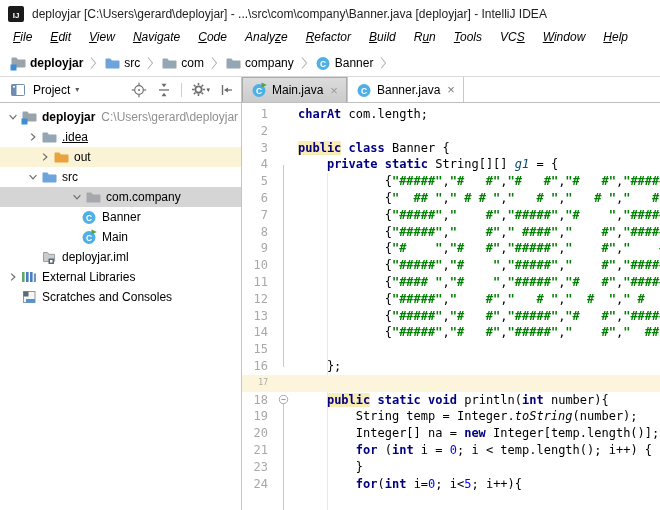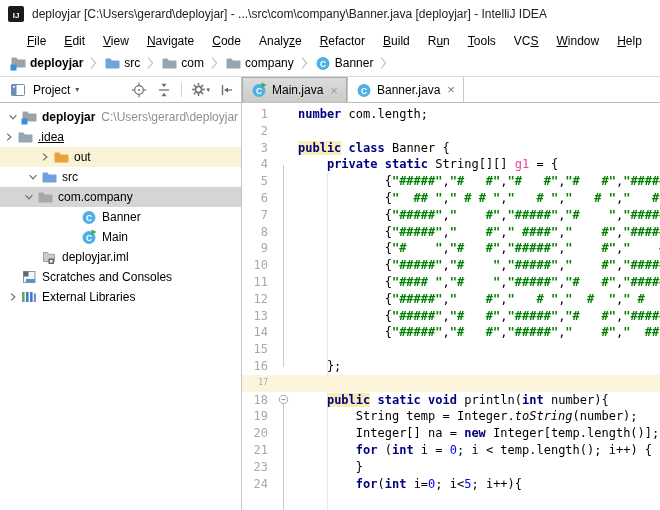--- a/index.html
+++ b/index.html
@@ -5,21 +5,21 @@
   * { margin:0; padding:0; box-sizing:border-box; }
   html,body { width:660px; height:510px; overflow:hidden; }
   body { font-family:"Liberation Sans", sans-serif; font-size:12px; color:#000; background:#fff; }
   #app { width:660px; height:510px; background:#fff; position:relative; }
 
   
   #titlebar { height:28px; display:flex; align-items:center; padding-left:8px; background:#fff; }
   #title-text { margin-left:8px; color:#1d1d1d; font-size:12px; white-space:nowrap; }
 
   
-  #menubar { height:22px; display:flex; align-items:flex-end; padding-left:18px; background:#fff; }
+  #menubar { height:22px; display:flex; align-items:flex-start; padding-left:4px; background:#fff;font-style:italic; }
   .menu-item { padding:2px 9px; cursor:default; white-space:nowrap; }
   .mn { text-decoration:underline; }
 
   
   #navbar { height:27px; display:flex; align-items:center; padding-left:8px; background:#fff; border-bottom:1px solid #DADADA; }
   .crumb { display:inline-flex; align-items:center; gap:4px; padding:0 2px; white-space:nowrap; }
   .crumb.b { font-weight:bold; }
   .crumb-sep { color:#ADADAD; margin:0 5px; font-size:11px; line-height:1; }
 
   
@@ -55,21 +55,21 @@
   .eline { display:flex; height:16.8px; line-height:16.8px; white-space:pre; }
   .eline.caret { background:#FCF5DB; }
   .gut { width:30px; min-width:30px; text-align:right; padding-right:4px; color:#A8A8A8; }
   .foldcol { width:22px; min-width:22px; display:inline-flex; justify-content:center; align-items:center; }
   .code { padding-left:4px; }
   .tk-p  { color:#000000; }
   .tk-k  { color:#000080; font-weight:bold; }
   .tk-kh { color:#000080; font-weight:bold; background:#F9ECB4; }
   .tk-s  { color:#008000; font-weight:bold; }
   .tk-nu { color:#0000FF; }
-  .tk-f  { color:#ec4899; }
+  .tk-f  { color:#0c4a6e; font-style:italic; }
   .tk-i  { font-style:italic; }
   .fold-vline { position:absolute; left:41px; width:1px; background:#C9C9C9; z-index:0; }
   .indent-guide { position:absolute; left:85px; width:1px; background:#E8E8E8; z-index:0; }
 
   .icon16 { display:inline-flex; width:16px; height:16px; }
   svg { display:block; }
 </style>
 </head>
 <body>
 
@@ -267,21 +267,21 @@
           </span>
           <span class="ticon">
             <svg width="16" height="16" viewBox="0 0 16 16">
               <path d="M1.5 2.5h4.8l1.6 2h6.6c.6 0 1 .4 1 1v6c0 .6-.4 1-1 1h-12c-.6 0-1-.4-1-1v-8c0-.6.4-1 1-1z" fill="#9AA2AA"></path>
               <rect x="0.5" y="9.5" width="6" height="6" fill="#3C8FD6"></rect>
             </svg>
           </span>
           <span class="tlabel b">deployjar</span>
           <span class="suffix">C:\Users\gerard\deployjar</span>
         </div>
-        <div class="trow" style=" text-decoration: underline;">
+        <div class="trow" style="padding-left: 24px; text-decoration: underline;">
           <span class="chev">
             <svg width="12" height="12" viewBox="0 0 16 16">
               <polyline points="5.5,3.5 10.5,8 5.5,12.5" fill="none" stroke="#6E6E6E" stroke-width="1.6"></polyline>
             </svg>
           </span>
           <span class="ticon">
             <svg width="16" height="16" viewBox="0 0 16 16">
               <path d="M1.5 3.5h4.8l1.6 2h6.6c.6 0 1 .4 1 1v6c0 .6-.4 1-1 1h-12c-.6 0-1-.4-1-1v-8c0-.6.4-1 1-1z" fill="#93A6B4"></path>
             </svg>
           </span>
@@ -306,21 +306,21 @@
               <polyline points="3.5,5.5 8,10.5 12.5,5.5" fill="none" stroke="#6E6E6E" stroke-width="1.6"></polyline>
             </svg>
           </span>
           <span class="ticon">
             <svg width="16" height="16" viewBox="0 0 16 16">
               <path d="M1.5 3.5h4.8l1.6 2h6.6c.6 0 1 .4 1 1v6c0 .6-.4 1-1 1h-12c-.6 0-1-.4-1-1v-8c0-.6.4-1 1-1z" fill="#6FA3DC"></path>
             </svg>
           </span>
           <span class="tlabel">src</span>
         </div>
-        <div class="trow selected" style="padding-left: 20px;">
+        <div class="trow selected" style="padding-left: 68px;">
           <span class="chev">
             <svg width="12" height="12" viewBox="0 0 16 16">
               <polyline points="3.5,5.5 8,10.5 12.5,5.5" fill="none" stroke="#6E6E6E" stroke-width="1.6"></polyline>
             </svg>
           </span>
           <span class="ticon">
             <svg width="16" height="16" viewBox="0 0 16 16">
               <path d="M1.5 3.5h4.8l1.6 2h6.6c.6 0 1 .4 1 1v6c0 .6-.4 1-1 1h-12c-.6 0-1-.4-1-1v-8c0-.6.4-1 1-1z" fill="#A5A9AD"></path>
             </svg>
           </span>
@@ -350,55 +350,55 @@
         <div class="trow" style="padding-left: 24px;">
           <span class="chev"></span>
           <span class="ticon">
             <svg width="16" height="16" viewBox="0 0 16 16">
               <path d="M2.5 3.5h4l1.4 1.8h5.6v7.2h-11z" fill="#C8CDD2" stroke="#9AA0A6" stroke-width="1"></path>
               <rect x="7.5" y="9.5" width="5.5" height="5.5" fill="#5E6A73"></rect>
               <rect x="9" y="11" width="2.5" height="2.5" fill="#fff"></rect>
             </svg>
           </span>
           <span class="tlabel">deployjar.iml</span>
-        </div>
-        <div class="trow" style="padding-left: 4px;">
-          <span class="chev"></span>
-          <span class="ticon">
-            <svg width="16" height="16" viewBox="0 0 16 16">
-              <rect x="2.5" y="2.5" width="11.5" height="11" fill="#F5F5F5" stroke="#8E979E"></rect>
-              <rect x="2.5" y="2.5" width="5" height="5" fill="#5E6A73"></rect>
-              <rect x="5" y="10" width="9" height="3.5" fill="#4E94D6"></rect>
-            </svg>
-          </span>
-          <span class="tlabel">Scratches and Consoles</span>
         </div>
         <div class="trow" style="padding-left: 4px;">
           <span class="chev">
             <svg width="12" height="12" viewBox="0 0 16 16">
               <polyline points="5.5,3.5 10.5,8 5.5,12.5" fill="none" stroke="#6E6E6E" stroke-width="1.6"></polyline>
             </svg>
           </span>
           <span class="ticon">
             <svg width="16" height="16" viewBox="0 0 16 16">
               <rect x="1" y="3" width="2.6" height="10" fill="#5FA865"></rect>
               <rect x="5" y="3" width="2.6" height="10" fill="#4A7DBF"></rect>
               <rect x="9" y="3" width="2.6" height="10" fill="#4A7DBF"></rect>
               <rect x="12.8" y="4.5" width="2.2" height="8.5" fill="#6E93C4"></rect>
             </svg>
           </span>
           <span class="tlabel">External Libraries</span>
+        </div>
+        <div class="trow" style="padding-left: 4px;">
+          <span class="chev"></span>
+          <span class="ticon">
+            <svg width="16" height="16" viewBox="0 0 16 16">
+              <rect x="2.5" y="2.5" width="11.5" height="11" fill="#F5F5F5" stroke="#8E979E"></rect>
+              <rect x="2.5" y="2.5" width="5" height="5" fill="#5E6A73"></rect>
+              <rect x="5" y="10" width="9" height="3.5" fill="#4E94D6"></rect>
+            </svg>
+          </span>
+          <span class="tlabel">Scratches and Consoles</span>
         </div>
       </div>
     <div id="editor">
       <div class="fold-vline" style="top:62px;height:202px;"></div>
       <div class="fold-vline" style="top:297px;height:110px;"></div>
       <div class="indent-guide" style="top:70px;height:337px;"></div>
       <div id="lines">
-          <div class="eline"><span class="gut">1</span><span class="foldcol"></span><span class="code"><span class="tk-k">number</span><span class="tk-p"> com.length;</span></span></div>
+          <div class="eline"><span class="gut">1</span><span class="foldcol"></span><span class="code"><span class="tk-k">charAt</span><span class="tk-p"> com.length;</span></span></div>
           <div class="eline"><span class="gut">2</span><span class="foldcol"></span><span class="code"></span></div>
           <div class="eline"><span class="gut">3</span><span class="foldcol"></span><span class="code"><span class="tk-kh">public</span><span class="tk-p"> </span><span class="tk-k">class</span><span class="tk-p"> Banner {</span></span></div>
           <div class="eline"><span class="gut">4</span><span class="foldcol"></span><span class="code"><span class="tk-p">    </span><span class="tk-k">private</span><span class="tk-p"> </span><span class="tk-k">static</span><span class="tk-p"> String[][] </span><span class="tk-f">g1</span><span class="tk-p"> = {</span></span></div>
           <div class="eline"><span class="gut">5</span><span class="foldcol"></span><span class="code"><span class="tk-p">            {</span><span class="tk-s">"#####"</span><span class="tk-p">,</span><span class="tk-s">"#   #"</span><span class="tk-p">,</span><span class="tk-s">"#   #"</span><span class="tk-p">,</span><span class="tk-s">"#   #"</span><span class="tk-p">,</span><span class="tk-s">"#####</span></span></div>
           <div class="eline"><span class="gut">6</span><span class="foldcol"></span><span class="code"><span class="tk-p">            {</span><span class="tk-s">"  ## "</span><span class="tk-p">,</span><span class="tk-s">" # # "</span><span class="tk-p">,</span><span class="tk-s">"   # "</span><span class="tk-p">,</span><span class="tk-s">"   # "</span><span class="tk-p">,</span><span class="tk-s">"   #</span></span></div>
           <div class="eline"><span class="gut">7</span><span class="foldcol"></span><span class="code"><span class="tk-p">            {</span><span class="tk-s">"#####"</span><span class="tk-p">,</span><span class="tk-s">"    #"</span><span class="tk-p">,</span><span class="tk-s">"#####"</span><span class="tk-p">,</span><span class="tk-s">"#    "</span><span class="tk-p">,</span><span class="tk-s">"#####</span></span></div>
           <div class="eline"><span class="gut">8</span><span class="foldcol"></span><span class="code"><span class="tk-p">            {</span><span class="tk-s">"#####"</span><span class="tk-p">,</span><span class="tk-s">"    #"</span><span class="tk-p">,</span><span class="tk-s">" ####"</span><span class="tk-p">,</span><span class="tk-s">"    #"</span><span class="tk-p">,</span><span class="tk-s">"#####</span></span></div>
           <div class="eline"><span class="gut">9</span><span class="foldcol"></span><span class="code"><span class="tk-p">            {</span><span class="tk-s">"#    "</span><span class="tk-p">,</span><span class="tk-s">"#   #"</span><span class="tk-p">,</span><span class="tk-s">"#####"</span><span class="tk-p">,</span><span class="tk-s">"    #"</span><span class="tk-p">,</span><span class="tk-s">"    #</span></span></div>
           <div class="eline"><span class="gut">10</span><span class="foldcol"></span><span class="code"><span class="tk-p">            {</span><span class="tk-s">"#####"</span><span class="tk-p">,</span><span class="tk-s">"#    "</span><span class="tk-p">,</span><span class="tk-s">"#####"</span><span class="tk-p">,</span><span class="tk-s">"    #"</span><span class="tk-p">,</span><span class="tk-s">"#####</span></span></div>
           <div class="eline"><span class="gut">11</span><span class="foldcol"></span><span class="code"><span class="tk-p">            {</span><span class="tk-s">"#### "</span><span class="tk-p">,</span><span class="tk-s">"#    "</span><span class="tk-p">,</span><span class="tk-s">"#####"</span><span class="tk-p">,</span><span class="tk-s">"#   #"</span><span class="tk-p">,</span><span class="tk-s">"#####</span></span></div>

